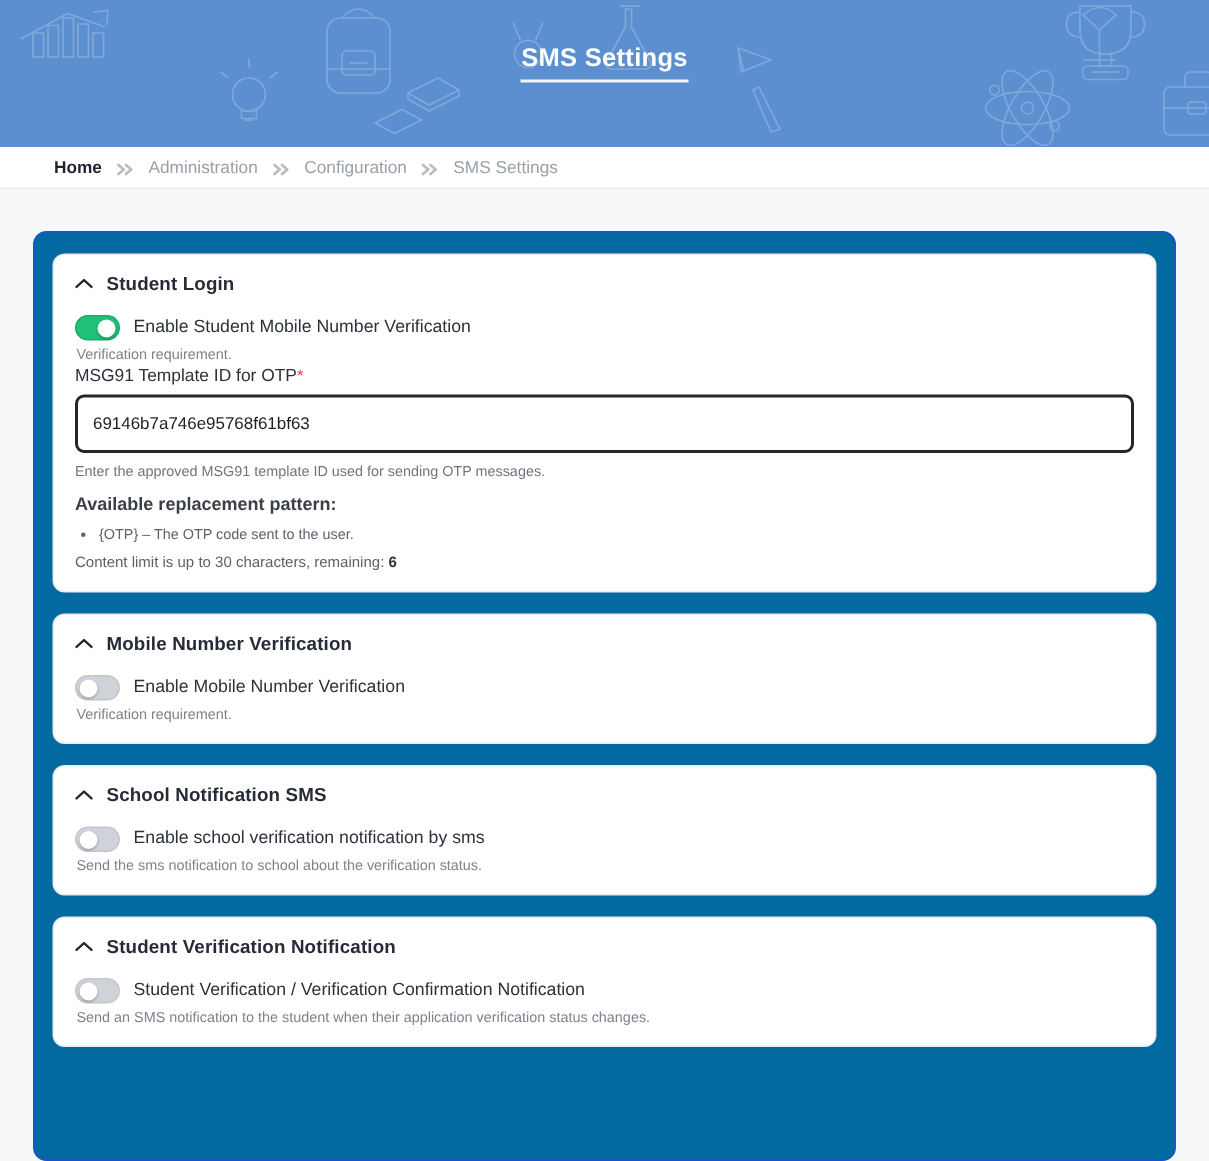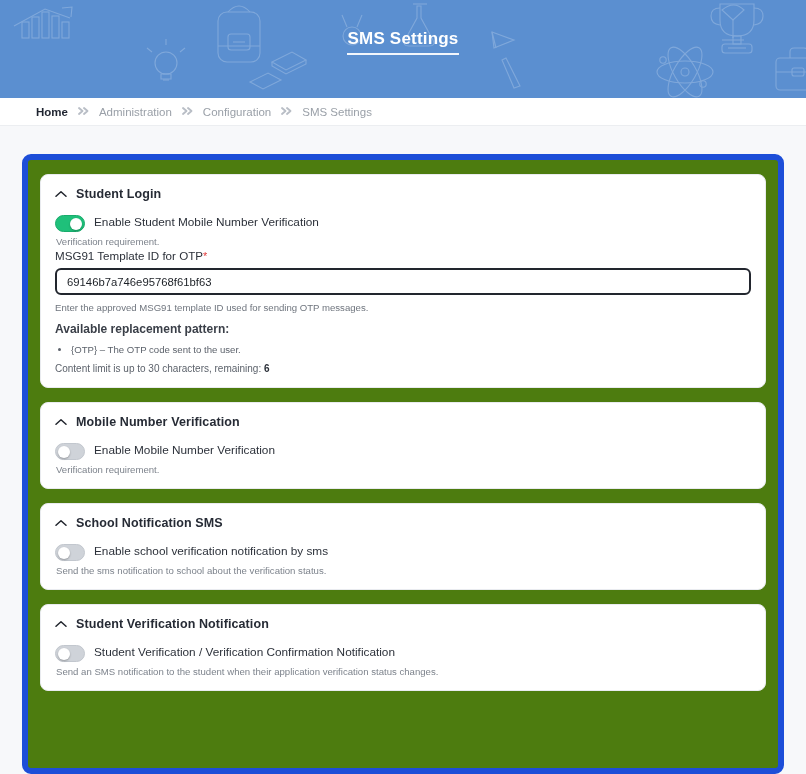--- a/index.html
+++ b/index.html
@@ -43,21 +43,21 @@
 
   
   .crumbbar {
     height: 28px;
     background: #ffffff;
     display: flex;
     align-items: center;
     padding: 0 0 0 36px;
     border-bottom: 1px solid #eceef1;
   }
-  .crumbs { display: flex; align-items: flex-start; gap: 0; }
+  .crumbs { display: flex; align-items: flex-end; gap: 0; }
   .crumb {
     font-size: 11.5px;
     color: #9aa0a8;
     white-space: nowrap;
   }
   .crumb.current-root {
     color: #1f2430;
     font-weight: bold;
   }
   .crumb-sep {
@@ -67,22 +67,22 @@
   }
   .crumb-sep svg { display: block; }
 
   
   .page {
     height: 648px;
     padding: 28px 22px 0 22px;
     background: #f7f8fa;
   }
   .outer-card {
-    background: #4d7c0f;
-    border: 6px solid #1d4ed8;
+    background: #0369a1;
+    border: 1px solid #1d4ed8;
     border-radius: 9px;
     padding: 14px 12px 12px 12px;
     height: 620px;
     overflow: hidden;
   }
 
   
   .section {
     border: 1px solid #e9ebef;
     border-radius: 8px;
@@ -149,21 +149,21 @@
   
   .field { margin-top: 2px; }
   .field-label {
     font-size: 11.6px;
     color: #2c313a;
     margin-bottom: 6px;
   }
   .req { color: #e23b3b; font-size: 11px; }
   .text-input {
     width: 100%;
-    height: 27px;
+    height: 39px;
     border: 2px solid #22262e;
     border-radius: 6px;
     padding: 0 10px;
     font-family: "Liberation Sans", sans-serif;
     font-size: 11.3px;
     color: #1c2026;
     background: #fff;
     outline: none;
   }
   .helper {

